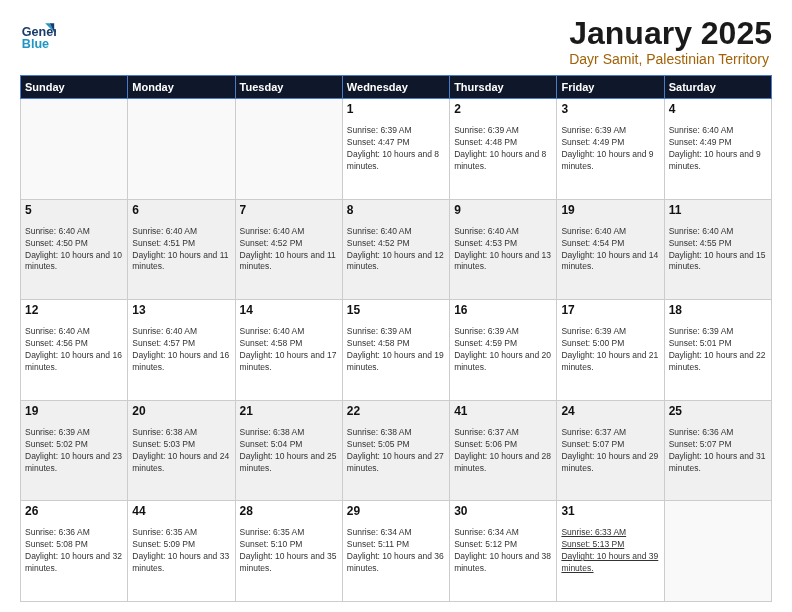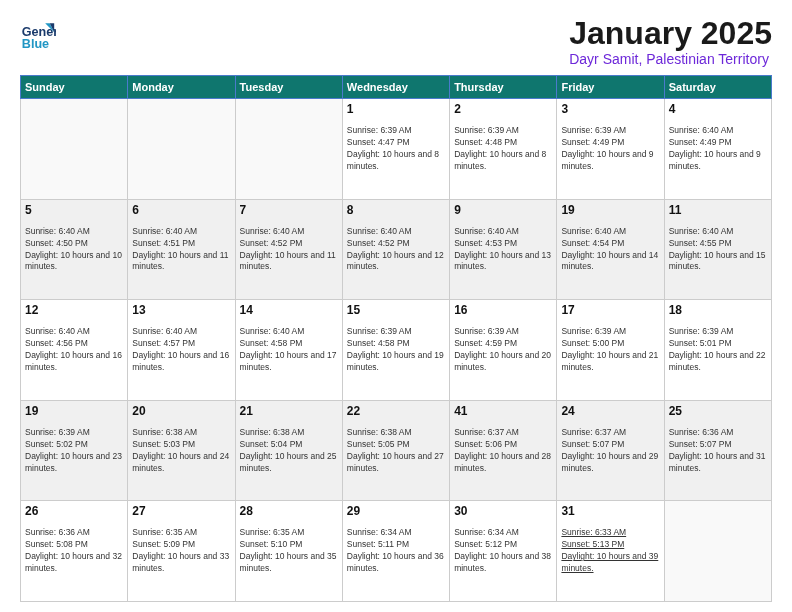--- a/index.html
+++ b/index.html
@@ -35,31 +35,31 @@
     .title-block {
     }
     .month-title {
       font-size: 32px;
       font-weight: bold;
       color: #1a1a1a;
       line-height: 1.1;
     }
     .subtitle {
       font-size: 14px;
-      color: #6d28d9;
+      color: #a16207;
     }
     .calendar {
       flex: 1;
       border: 1px solid #ccc;
       border-collapse: collapse;
       width: 100%;
       table-layout: fixed;
     }
     .calendar th {
-      background-color: #0f766e;
+      background-color: #0f172a;
       color: #fff;
       font-size: 11px;
       font-weight: bold;
       padding: 5px 4px;
       text-align: left;
       border: 1px solid #4a7acc;
     }
     .calendar td {
       vertical-align: top;
       border: 1px solid #ccc;
@@ -282,21 +282,21 @@
           </td>
         </tr>
         <tr>
           <td>
             <span class="day-num">26</span>
             <div class="day-info" style="white-space: pre-line;">Sunrise: 6:36 AM
 Sunset: 5:08 PM
 Daylight: 10 hours and 32 minutes.</div>
           </td>
           <td>
-            <span class="day-num">27</span>
+            <span class="day-num">44</span>
             <div class="day-info" style="white-space: pre-line;">Sunrise: 6:35 AM
 Sunset: 5:09 PM
 Daylight: 10 hours and 33 minutes.</div>
           </td>
           <td>
             <span class="day-num">28</span>
             <div class="day-info" style="white-space: pre-line;">Sunrise: 6:35 AM
 Sunset: 5:10 PM
 Daylight: 10 hours and 35 minutes.</div>
           </td>

